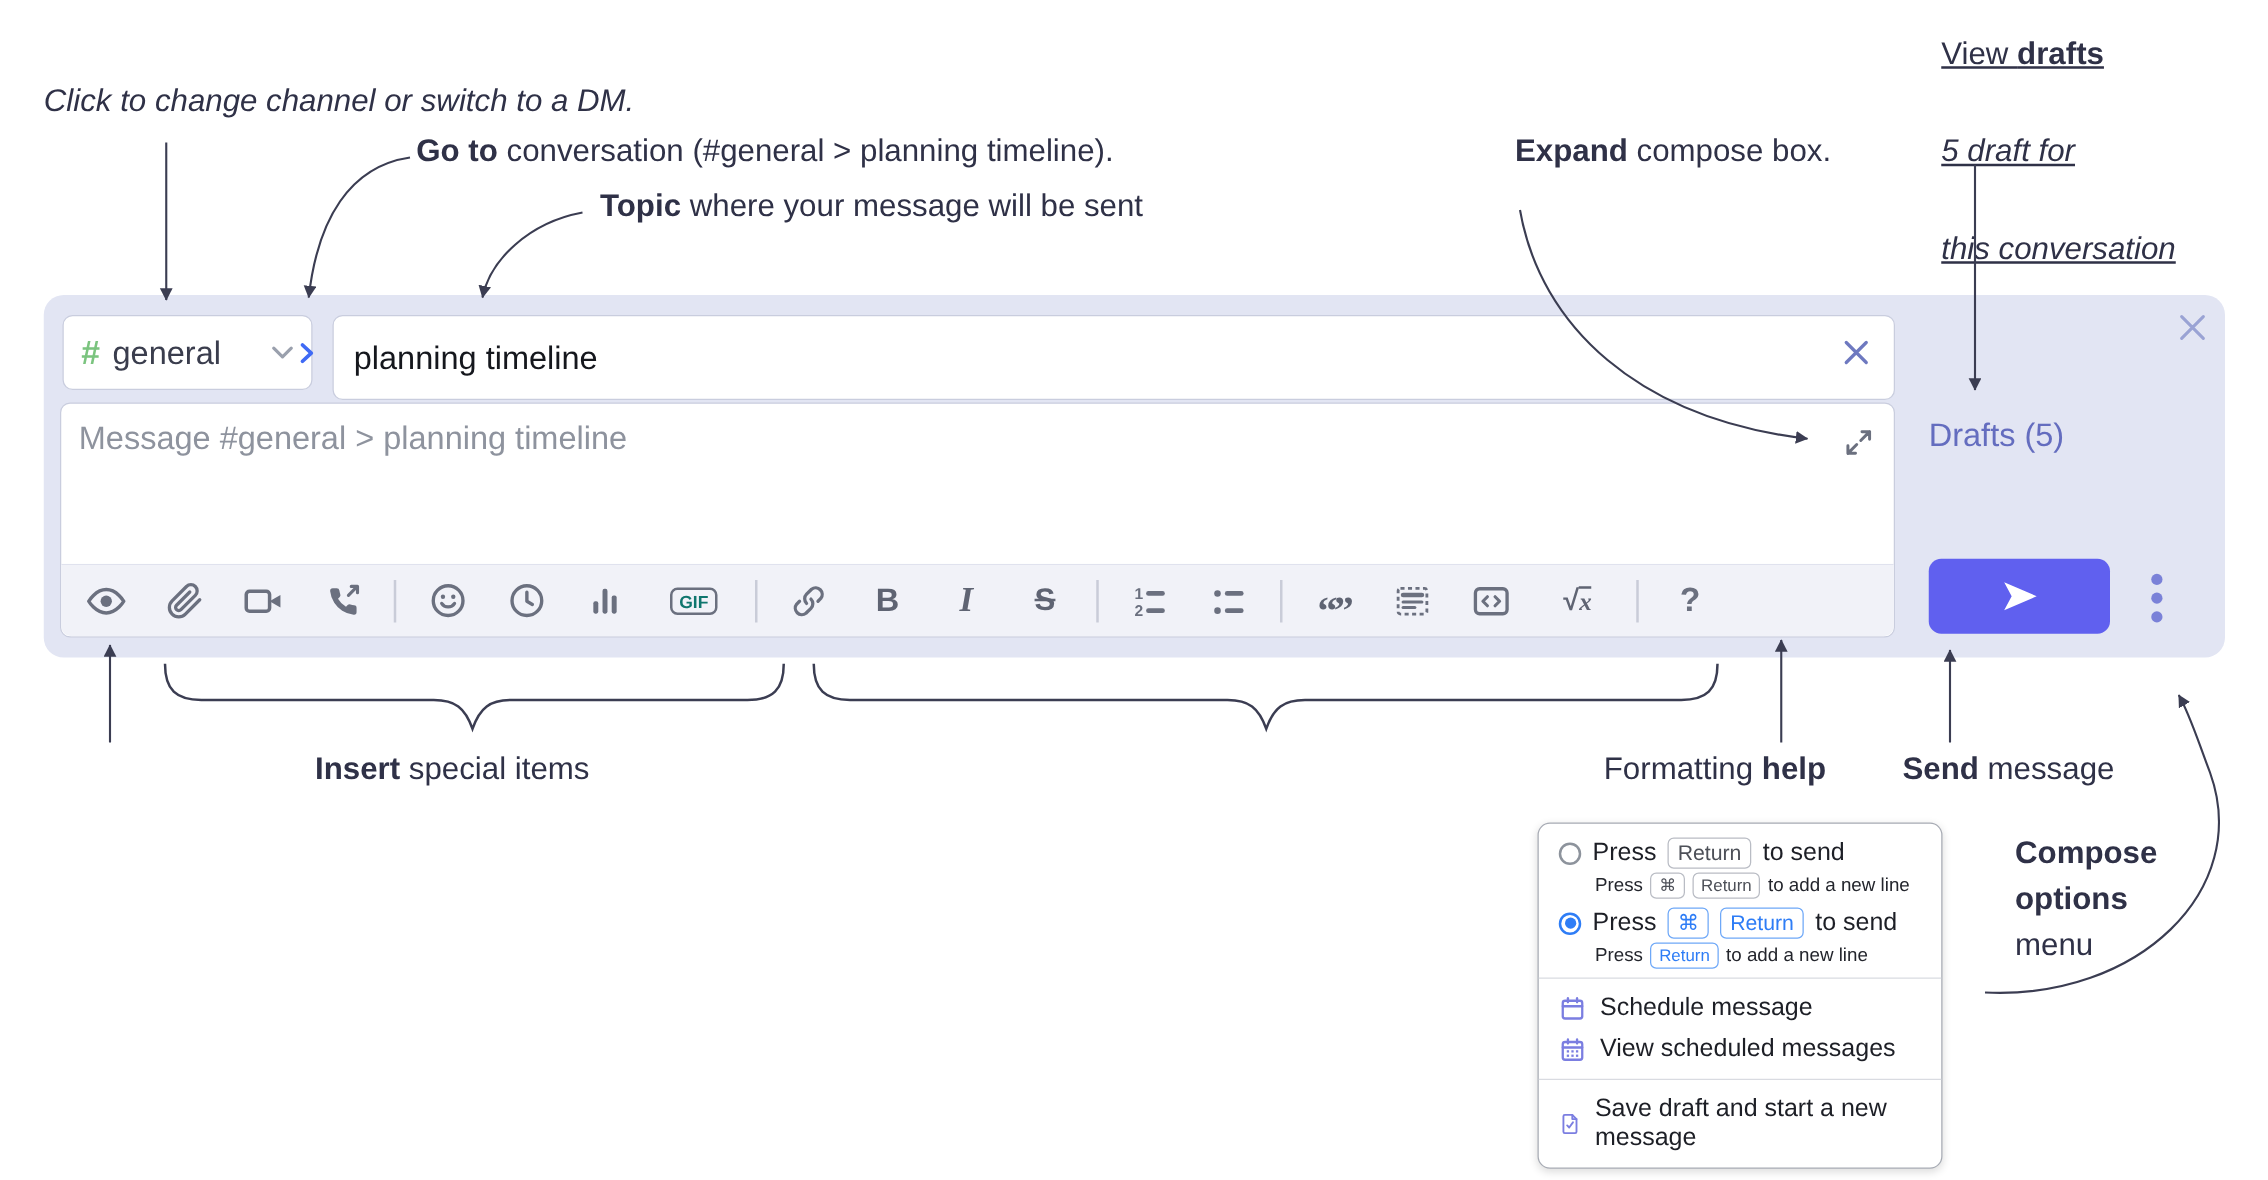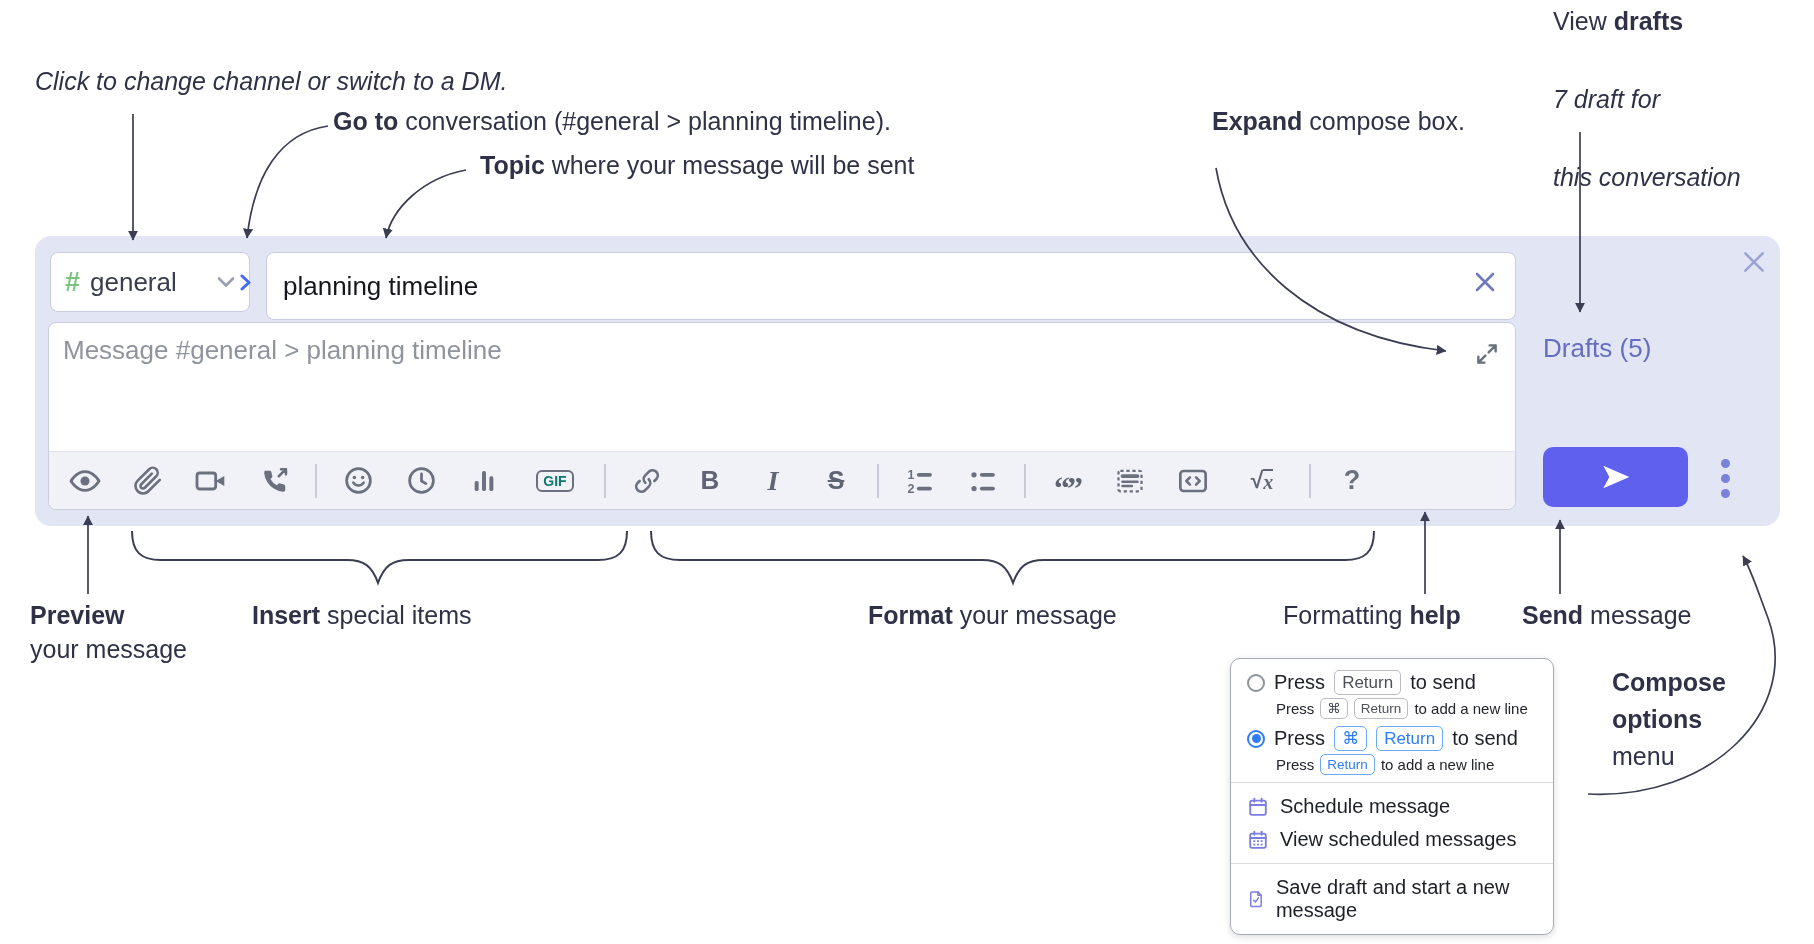--- a/index.html
+++ b/index.html
@@ -90,23 +90,23 @@
   </div>
   <div class="ann" style="left:333px;top:104px;">
     <b>Go to</b><span> conversation (#general &gt; planning timeline).</span>
   </div>
   <div class="ann" style="left:480px;top:148px;">
     <b>Topic</b><span> where your message will be sent</span>
   </div>
   <div class="ann" style="left:1212px;top:104px;">
     <b>Expand</b><span> compose box.</span>
   </div>
-  <div class="ann" style="left:1553px;top:4px;">
+  <div class="ann" style="left:1553px;top:26px;text-decoration:underline;">
     <div><span>View </span><b>drafts</b></div>
-    <div class="it">7 draft for</div>
+    <div class="it">5 draft for</div>
     <div class="it">this conversation</div>
   </div>
 
   <div class="compose"></div>
 
   <div class="channel-btn">
     <span class="hash">#</span>
     <span class="channel-name">general</span>
     <svg width="18" height="12" viewBox="0 0 18 12">
         <polyline points="2,2.5 9,9.5 16,2.5" fill="none" stroke="#9aa0ad" stroke-width="2.6" stroke-linecap="round" stroke-linejoin="round"></polyline>
@@ -273,29 +273,22 @@
     <svg width="32" height="32" viewBox="0 0 24 24">
         <path d="M2.5 3.6 L22 12 L2.5 20.4 L7 12 Z" fill="#fff"></path>
       </svg>
   </button>
   <button class="ellipsis-btn">
     <span class="dot"></span>
     <span class="dot"></span>
     <span class="dot"></span>
   </button>
 
-  <div class="ann" style="left:30px;top:598px;">
-    <div><b>Preview</b></div>
-    <div>your message</div>
-  </div>
   <div class="ann" style="left:252px;top:598px;">
     <b>Insert</b><span> special items</span>
-  </div>
-  <div class="ann" style="left:868px;top:598px;">
-    <b>Format</b><span> your message</span>
   </div>
   <div class="ann" style="left:1283px;top:598px;">
     <span>Formatting </span><b>help</b>
   </div>
   <div class="ann" style="left:1522px;top:598px;">
     <b>Send</b><span> message</span>
   </div>
   <div class="ann" style="left:1612px;top:664px;line-height:37px;">
     <div><b>Compose</b></div>
     <div><b>options</b></div>

